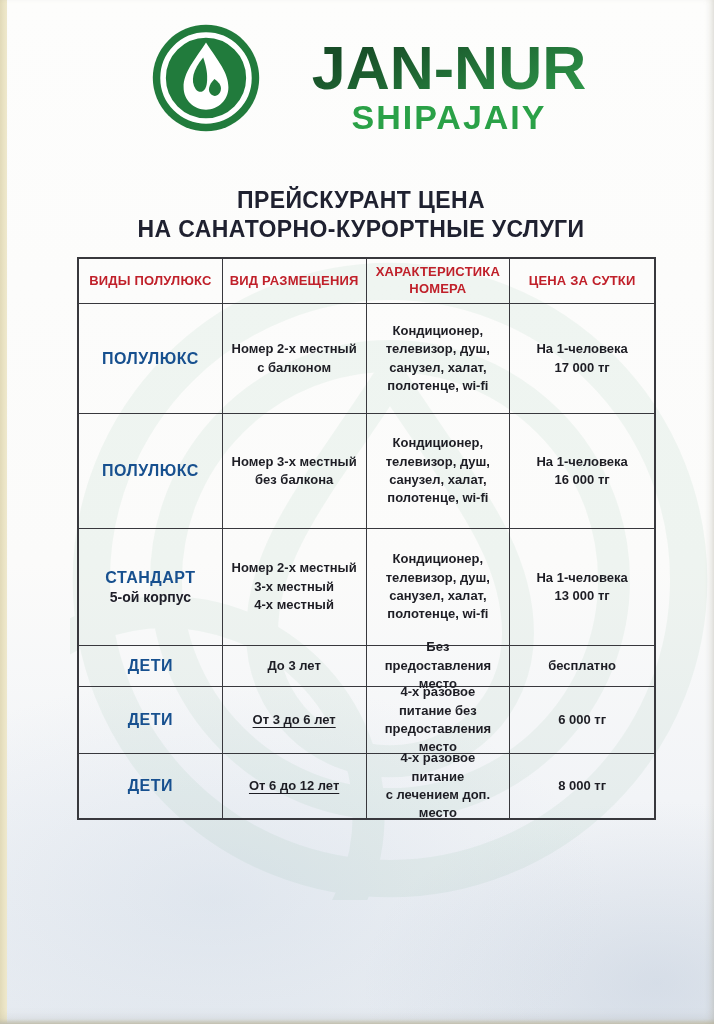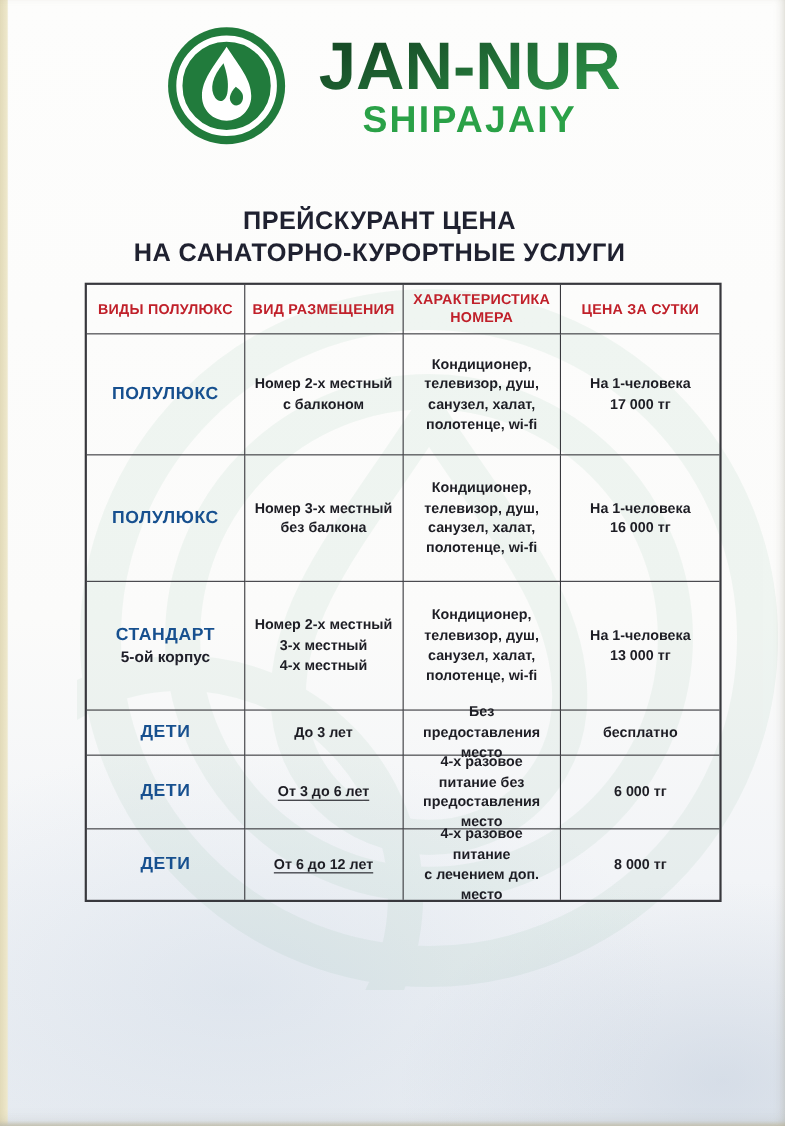--- a/index.html
+++ b/index.html
@@ -26,37 +26,37 @@
   .edge-bottom{
     position:absolute;left:0;bottom:0;width:714px;height:5px;
     background:linear-gradient(180deg, rgba(214,210,190,0), #d6d2be);
   }
   
   .watermark{
     position:absolute;left:70px;top:260px;width:640px;height:640px;
     opacity:.055;pointer-events:none;
   }
   
-  .brand{position:absolute;left:150px;top:22px;display:flex;align-items:flex-start;}
+  .brand{position:absolute;left:150px;top:22px;display:flex;align-items:flex-end;gap:22px;}
   .logo-icon{width:112px;height:112px;flex:0 0 auto;}
   .brand-text{margin-left:10px;width:310px;text-align:center;}
   .brand-name{
     font-size:61px;font-weight:700;letter-spacing:0px;line-height:1.0;
     background:linear-gradient(160deg,#174d27 20%,#2f9a4b 95%);
     -webkit-background-clip:text;background-clip:text;
     color:transparent;-webkit-text-fill-color:transparent;
     margin-top:8px;
   }
   .brand-sub{
     font-size:34px;font-weight:700;letter-spacing:2px;line-height:1.0;
     color:#2aa147;margin-top:1px;
   }
   
   .doc-title{
-    position:absolute;left:0;top:186px;width:690px;text-align:center;
+    position:absolute;left:16px;top:186px;width:690px;text-align:center;
     color:#1f2130;font-weight:700;font-size:23px;line-height:1.28;letter-spacing:.4px;
   }
   
   .price-table{
     position:absolute;left:77px;top:257px;width:575px;
     display:grid;
     grid-template-columns:1fr 1fr 1fr 1fr;
     grid-template-rows:45px 110px 115px 117px 41px 67px 64px;
     border:2px solid #38383d;
   }

